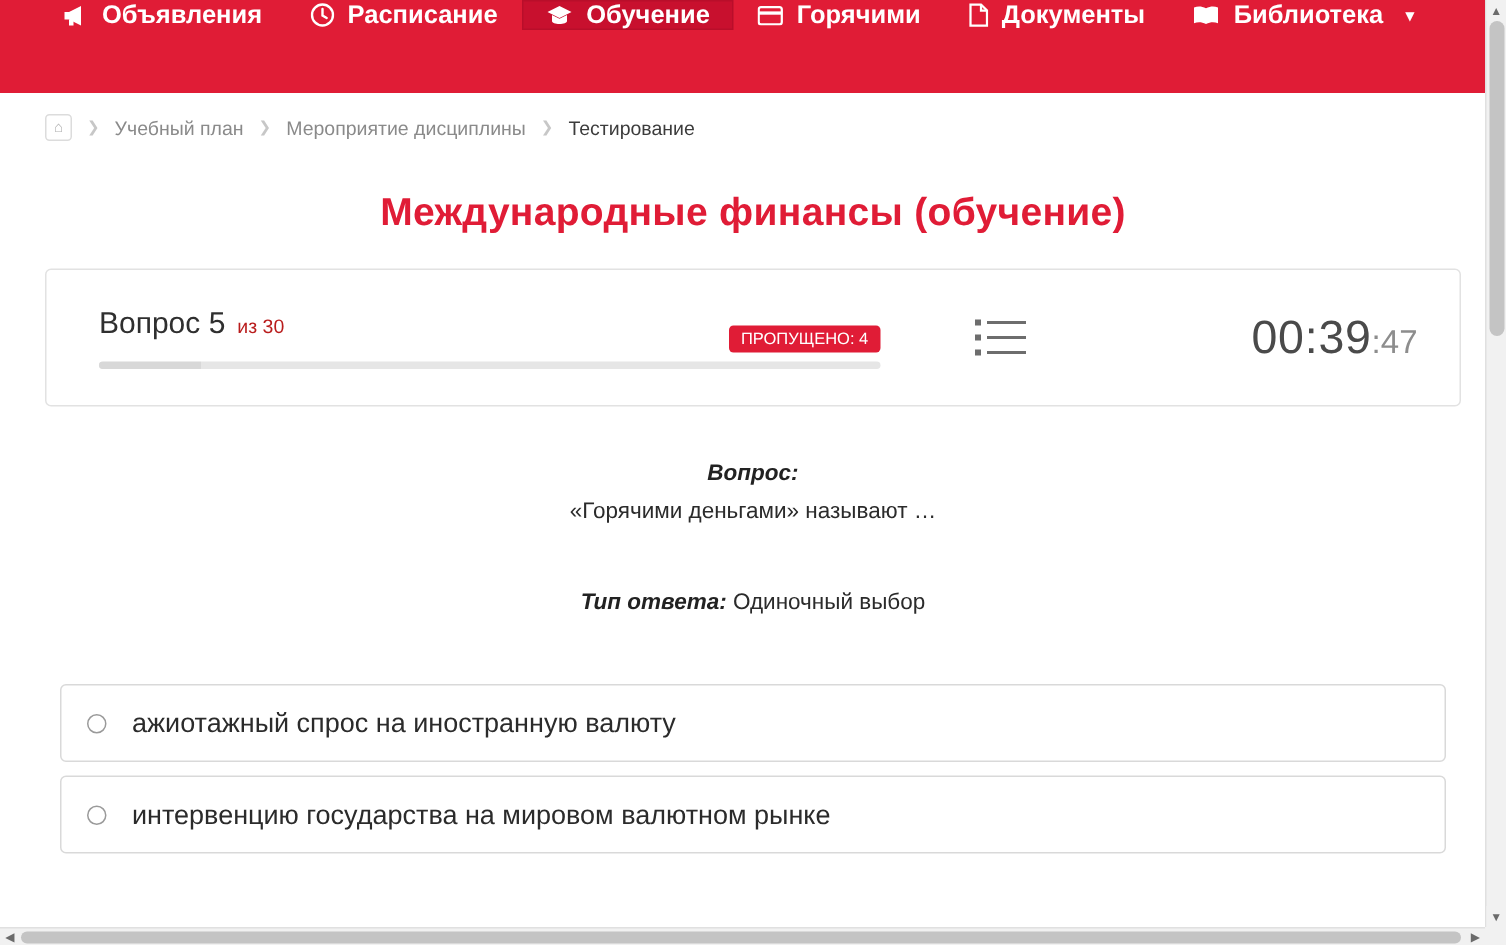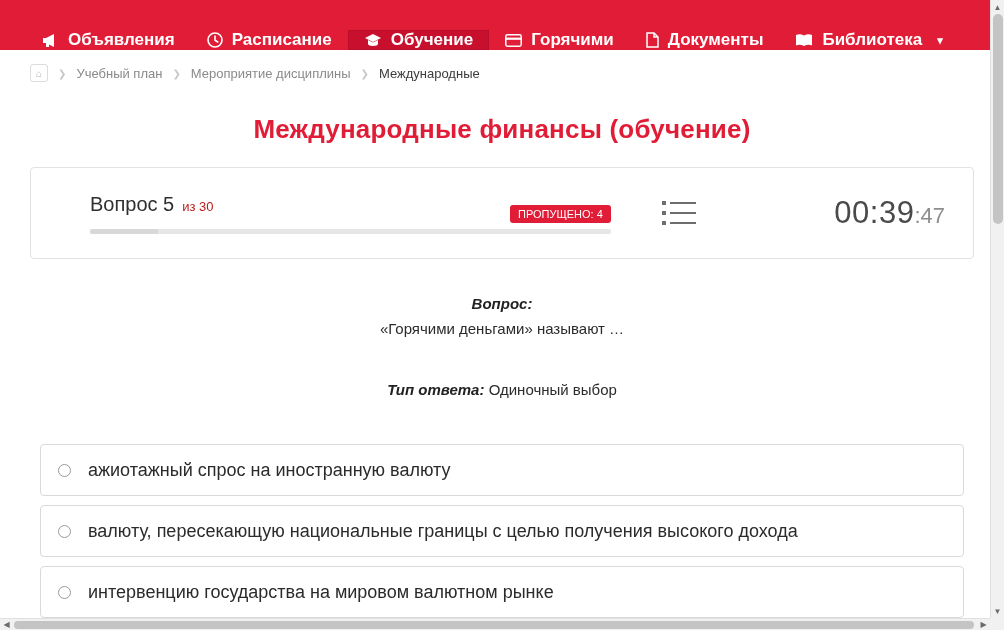--- a/index.html
+++ b/index.html
@@ -10,23 +10,23 @@
   }
   body {
     width: 1004px; height: 630px;
     overflow: hidden;
     position: relative;
   }
 
   
   .navbar {
     background: #e01c36;
-    height: 50px;
-    display: flex;
-    align-items: flex-end;
+    height: 62px;
+    display: flex;
+    align-items: flex-start;
     padding-left: 26px;
     color: #ffffff;
     position: relative;
     z-index: 5;
   }
   .nav-item {
     display: flex;
     align-items: center;
     gap: 9px;
     padding: 0 16px;
@@ -95,21 +95,20 @@
 
   
   .panel {
     margin: 0 30px;
     border: 1px solid #e2e2e2;
     border-radius: 4px;
     height: 92px;
     display: flex;
     align-items: center;
     background: #fff;
-    padding-left: 24px;
   }
   .panel-left {
     flex: 0 0 560px;
     padding-left: 35px;
     position: relative;
   }
   .q-head {
     display: flex;
     align-items: baseline;
     gap: 8px;
@@ -333,21 +332,21 @@
   </div>
 </div>
 
 <div class="breadcrumb">
   <span class="home-icon">⌂</span>
   <span class="sep">❯</span>
   <a>Учебный план</a>
   <span class="sep">❯</span>
   <a>Мероприятие дисциплины</a>
   <span class="sep">❯</span>
-  <span class="current">Международные</span>
+  <span class="current">Тестирование</span>
 </div>
 
 <div class="page-title">Международные финансы (обучение)</div>
 
 <div class="panel">
   <div class="panel-left">
     <div class="q-head">
       <span class="q-num">Вопрос 5</span>
       <span class="q-of">из 30</span>
     </div>
@@ -382,24 +381,20 @@
   </div>
 </div>
 
 <div class="options">
   <div class="option">
     <span class="radio"></span>
     <span>ажиотажный спрос на иностранную валюту</span>
   </div>
   <div class="option">
     <span class="radio"></span>
-    <span>валюту, пересекающую национальные границы с целью получения высокого дохода</span>
-  </div>
-  <div class="option">
-    <span class="radio"></span>
     <span>интервенцию государства на мировом валютном рынке</span>
   </div>
 </div>
 
 <div class="vscroll">
   <div class="arrow">▲</div>
   <div class="thumb"></div>
   <div class="arrow bottom">▼</div>
 </div>
 <div class="hscroll">

